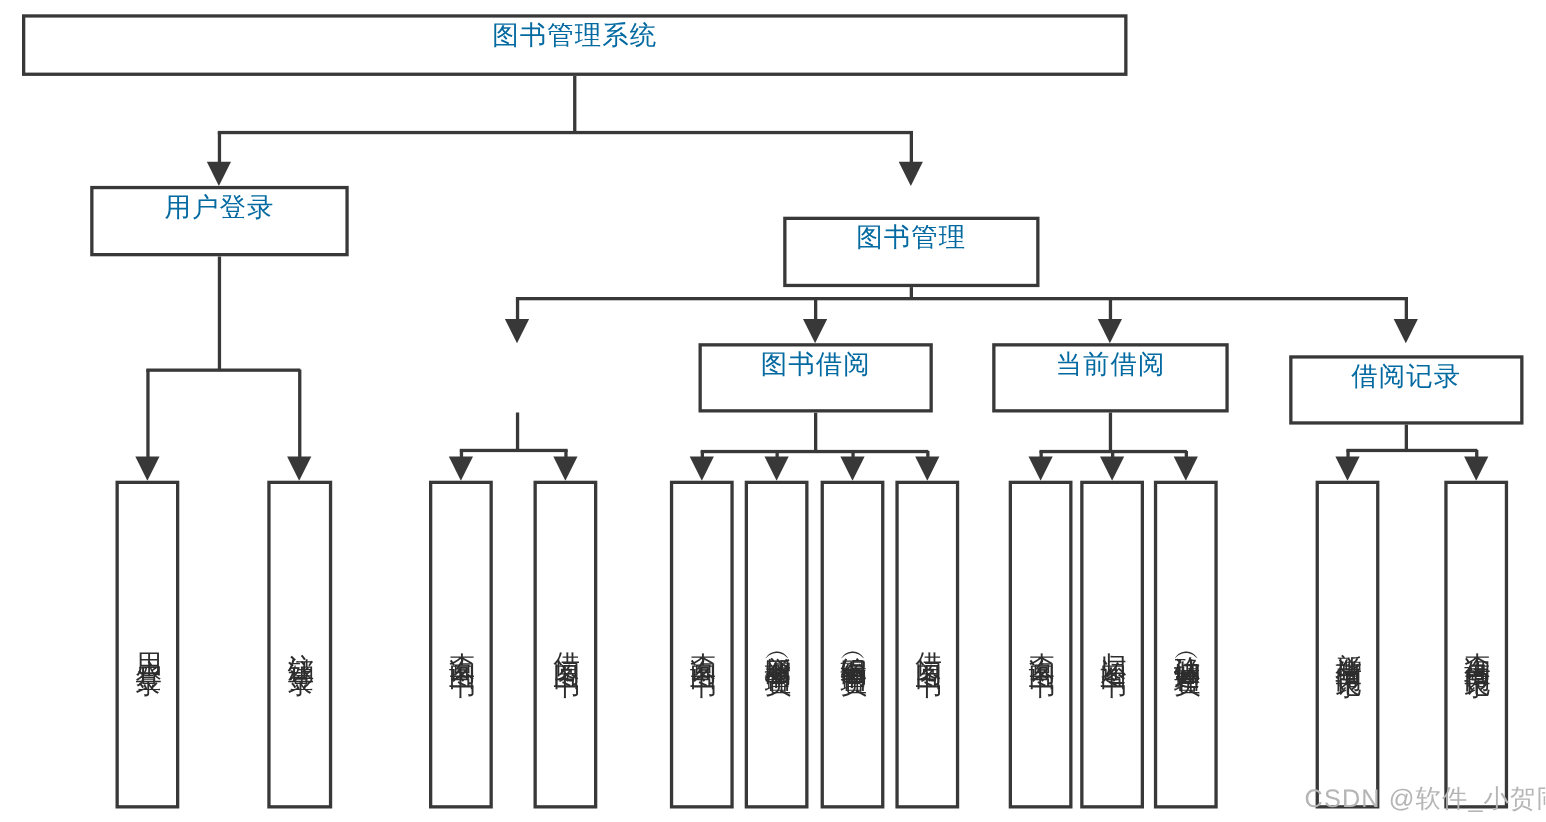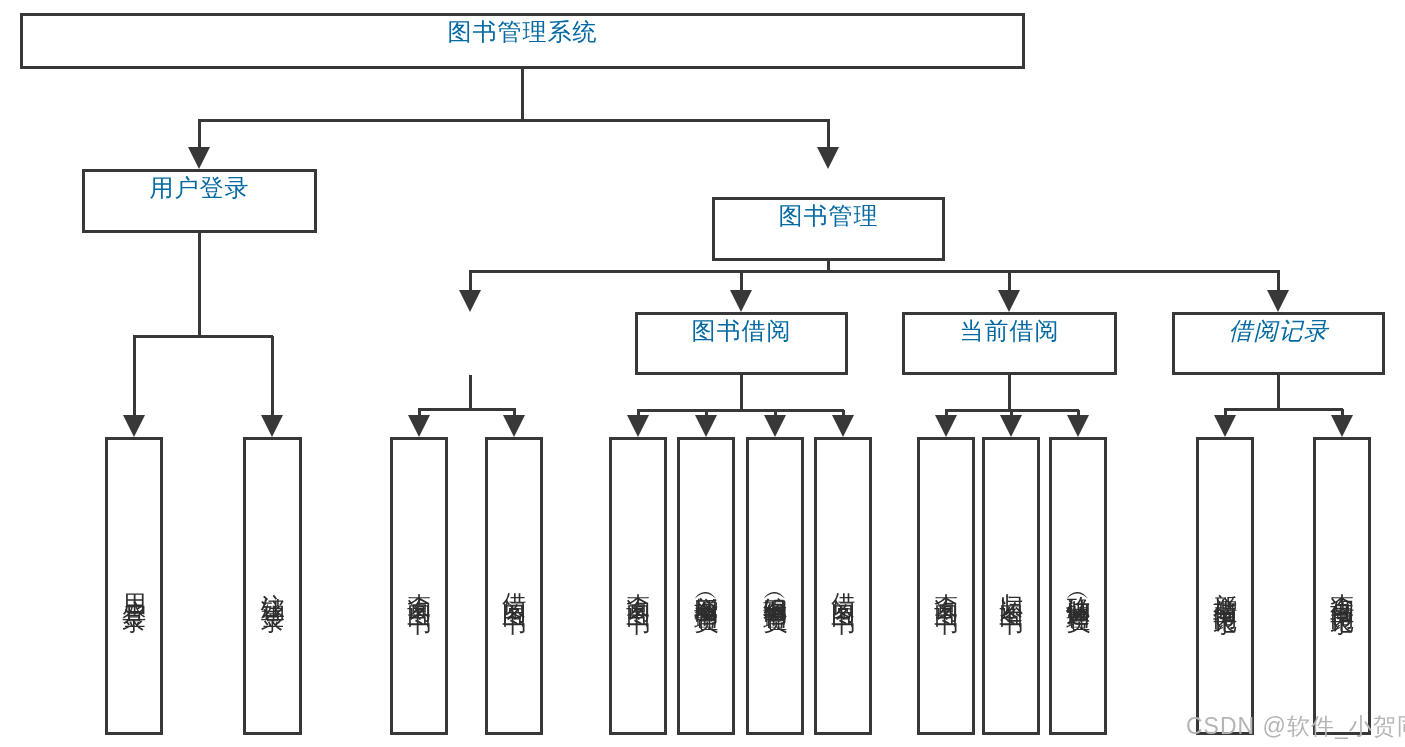--- a/index.html
+++ b/index.html
@@ -75,21 +75,21 @@
   <div class="arrowhead" style="left:998px;top:290px;"></div>
   <div class="line" style="left:1277px;top:272px;width:3px;height:22px;"></div>
   <div class="arrowhead" style="left:1267px;top:290px;"></div>
 
   <div class="hbox" style="left:635px;top:312px;width:213px;height:63px;">
     <span>图书借阅</span>
   </div>
   <div class="hbox" style="left:902px;top:312px;width:215px;height:63px;">
     <span>当前借阅</span>
   </div>
-  <div class="hbox" style="left:1172px;top:312px;width:213px;height:63px;font-style:italic;">
+  <div class="hbox" style="left:1172px;top:323px;width:213px;height:63px;">
     <span>借阅记录</span>
   </div>
 
   <div class="line" style="left:469px;top:375px;width:3px;height:35px;"></div>
   <div class="line" style="left:418px;top:408px;width:98px;height:3px;"></div>
   <div class="line" style="left:418px;top:409px;width:3px;height:8px;"></div>
   <div class="arrowhead" style="left:408px;top:415px;"></div>
   <div class="line" style="left:513px;top:409px;width:3px;height:8px;"></div>
   <div class="arrowhead" style="left:503px;top:415px;"></div>
 

